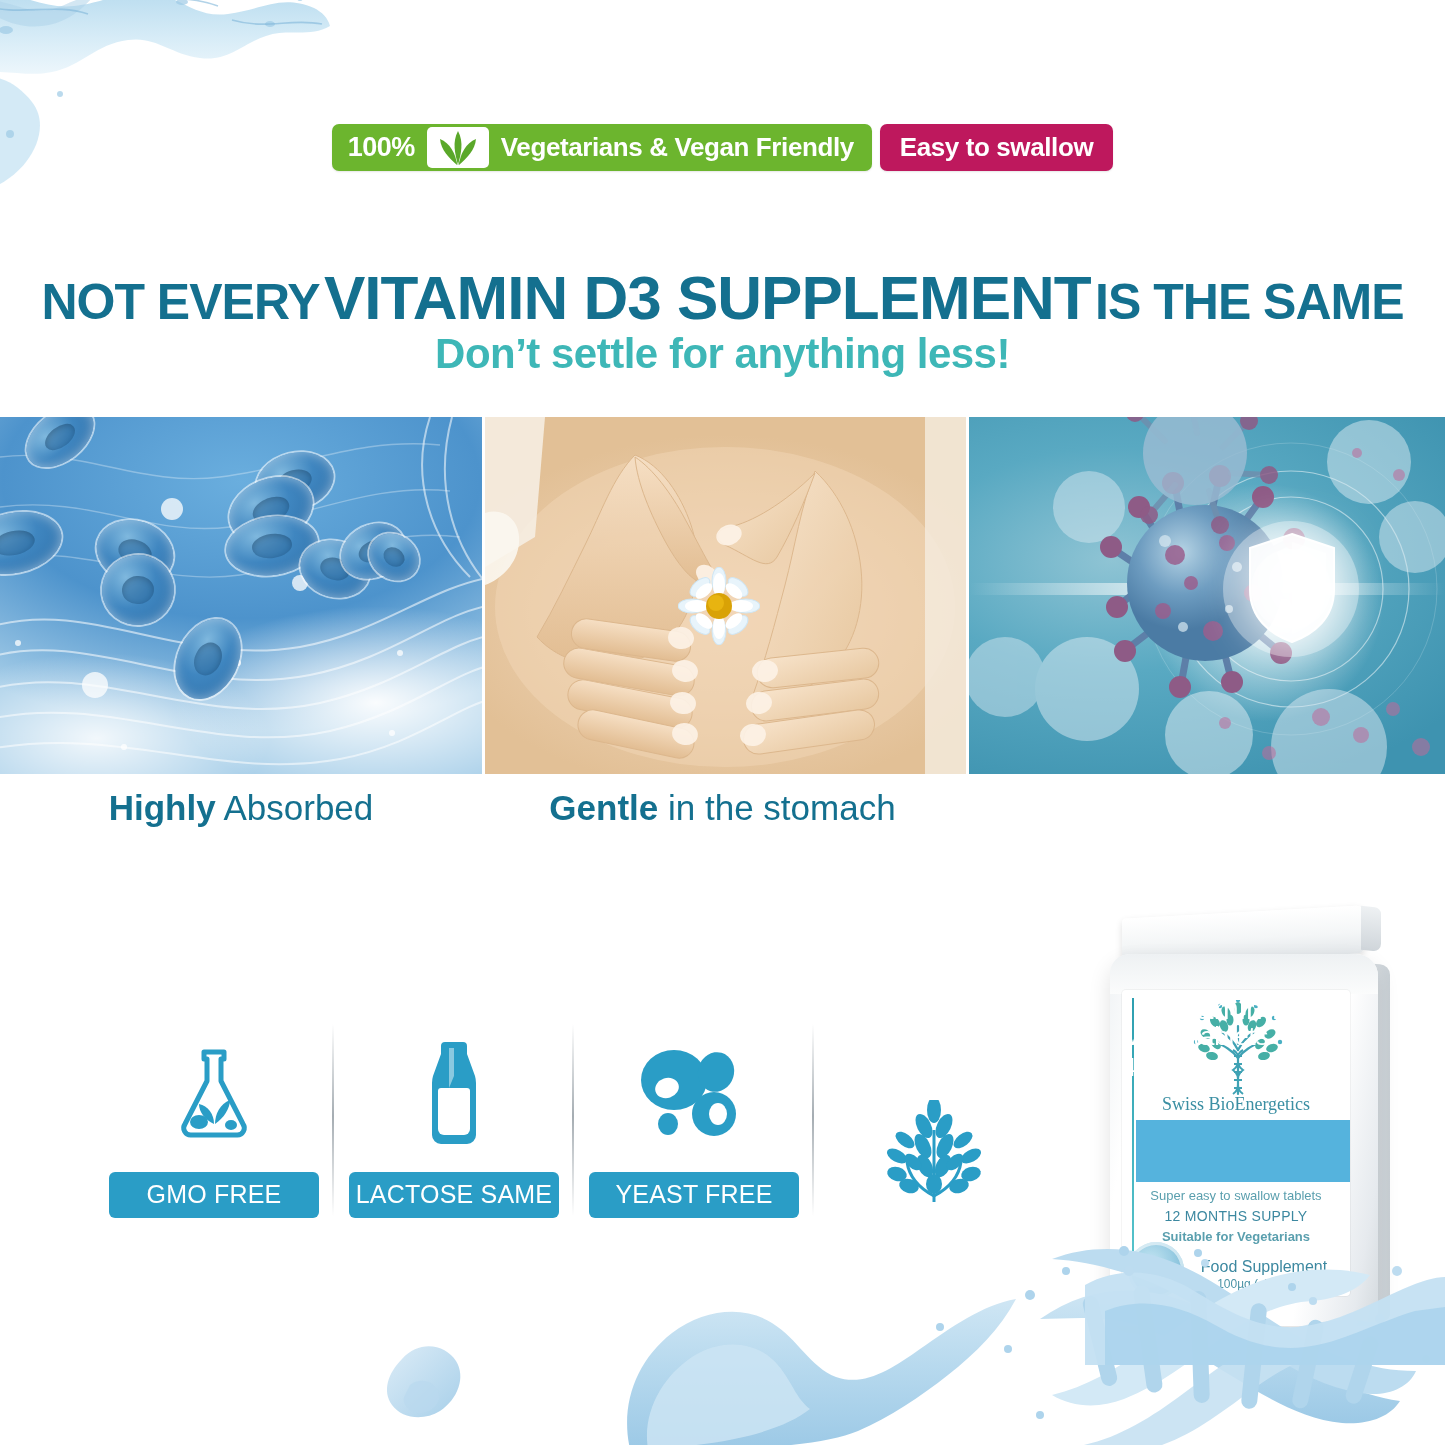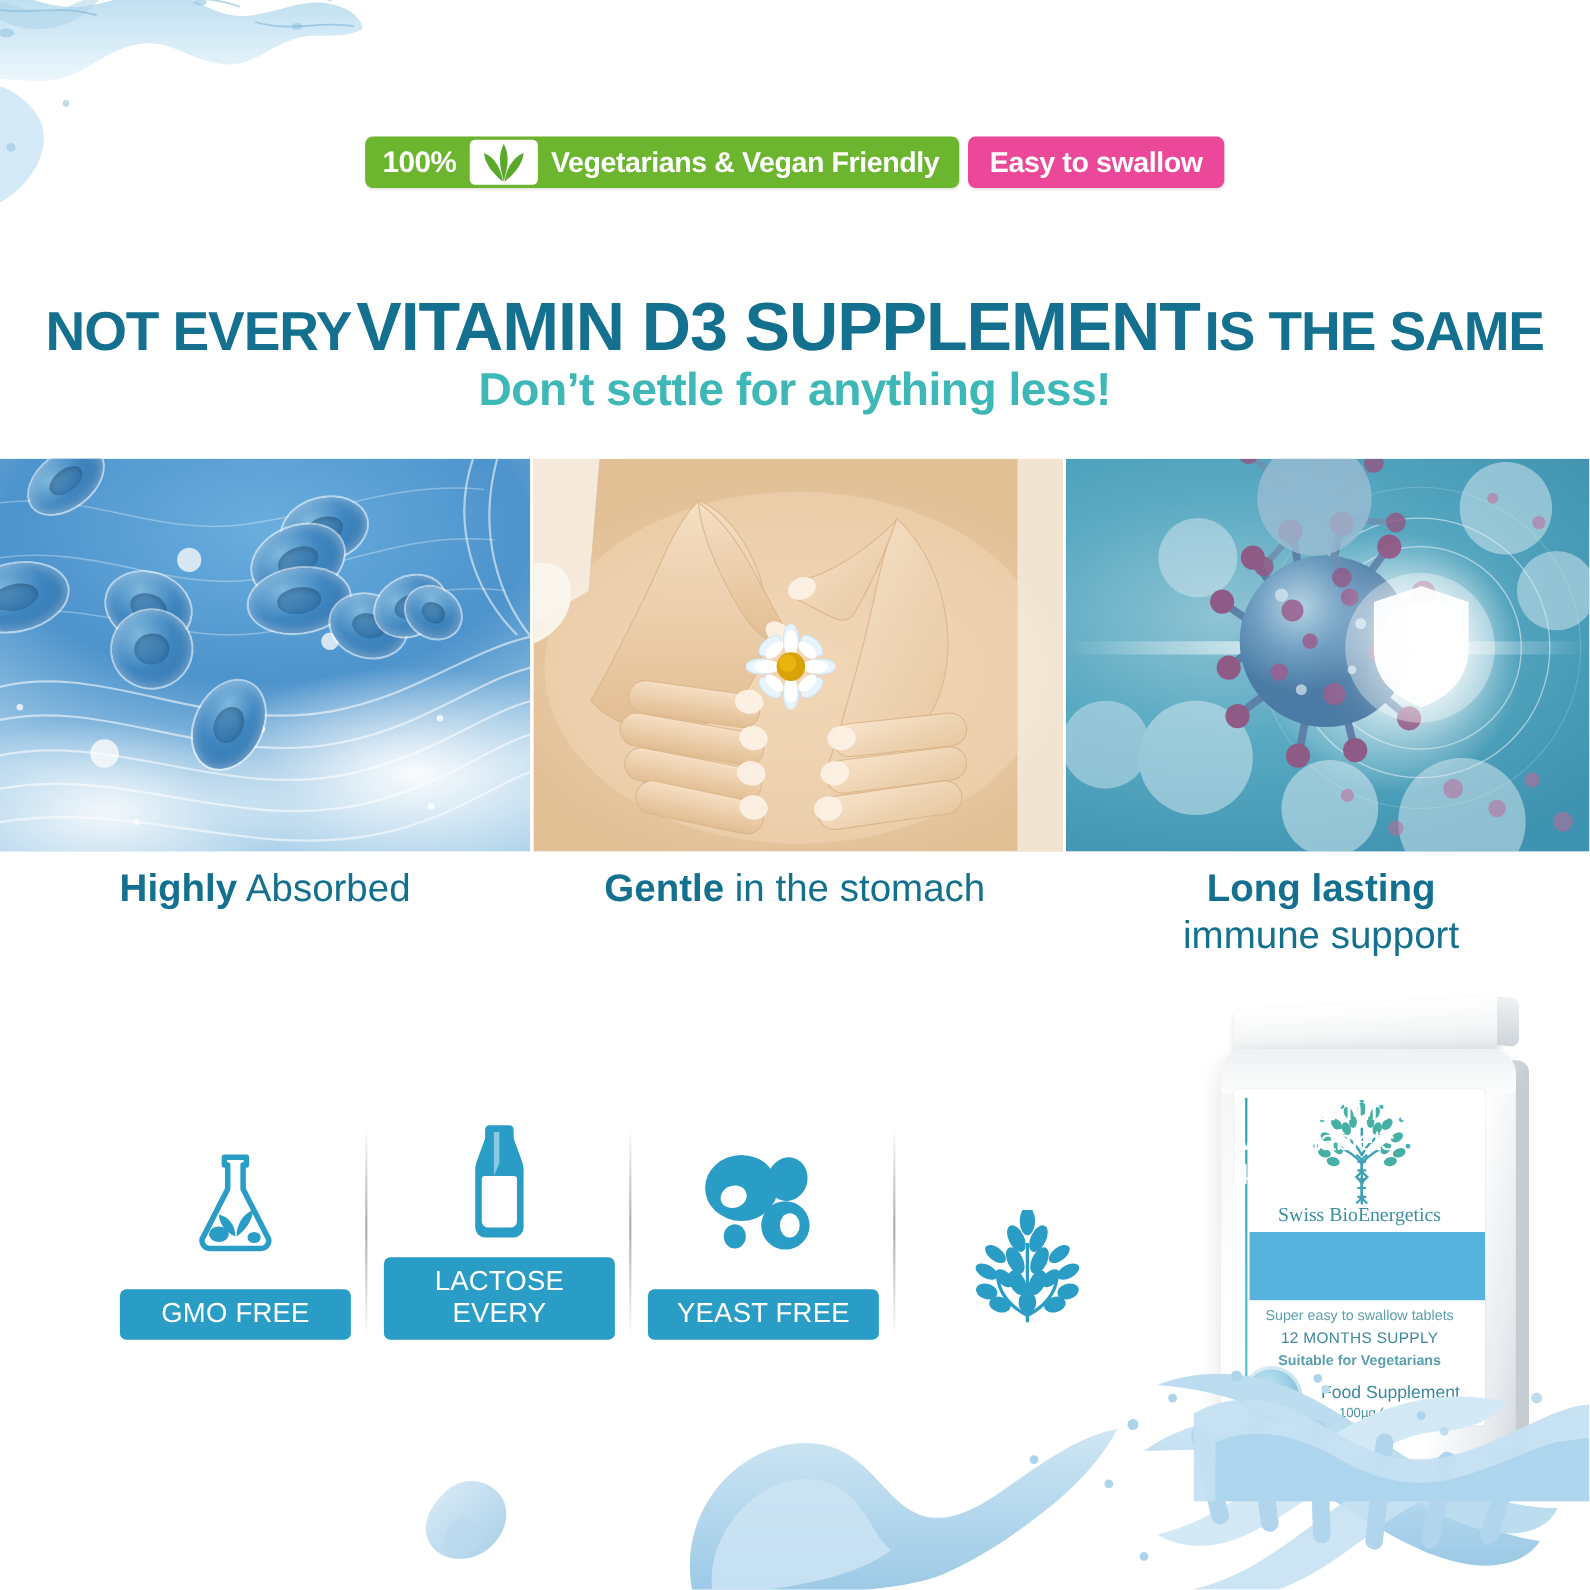--- a/index.html
+++ b/index.html
@@ -41,21 +41,21 @@
   }
   .leaf-chip{
     background:#fff; border-radius:5px; width:62px; height:41px;
     display:flex; align-items:center; justify-content:center; margin-right:12px;
   }
   .badge-green .veg{
     color:#fff; font-weight:700; font-size:26px; letter-spacing:-.4px;
     padding-right:14px;
   }
   .badge-blue{
-    background:#ec4899; border-radius:7px; height:47px;
+    background:#be185d; border-radius:7px; height:47px;
     display:flex; align-items:center; padding:0 20px;
     color:#fff; font-weight:700; font-size:26px; letter-spacing:-.4px;
     box-shadow:0 1px 2px rgba(0,0,0,.10);
   }
 
   
   .headline{
     position:absolute; left:0; right:0; top:262px; text-align:center;
     color:#14708f; white-space:nowrap;
   }
@@ -546,24 +546,20 @@
 
 <div class="captions">
   <div class="cap c1">
     <span class="b">Highly</span>
     <span class="n">Absorbed</span>
   </div>
   <div class="cap c2">
     <span class="b">Gentle</span>
     <span class="n">in the stomach</span>
   </div>
-  <div class="cap c3">
-    <span class="b">Long lasting</span><br>
-    <span class="n">immune support</span>
-  </div>
 </div>
 
 <div class="freefrom">
 
   <div class="ffcol">
     <div class="ff-icon">
       <svg width="78" height="96" viewBox="0 0 78 96">
         <g fill="none" stroke="#2a9dc6" stroke-width="5" stroke-linejoin="round">
           <path d="M29 6 h20 v7 h-3 v22 L68 78 a7 7 0 0 1 -6 11 H16 a7 7 0 0 1 -6 -11 L32 35 V13 h-3 Z"></path>
         </g>
@@ -583,21 +579,21 @@
     <div class="ff-icon">
       <svg width="62" height="108" viewBox="0 0 62 108">
         <g fill="#2a9dc6">
           <path d="M22 2 h18 a4 4 0 0 1 4 4 v8 l8 22 a26 26 0 0 1 1 7 v52 a9 9 0 0 1 -9 9 H18
                    a9 9 0 0 1 -9 -9 V43 a26 26 0 0 1 1 -7 l8 -22 V6 a4 4 0 0 1 4 -4 Z"></path>
         </g>
         <path d="M18 48 h26 a3 3 0 0 1 3 3 v38 a6 6 0 0 1 -6 6 H21 a6 6 0 0 1 -6 -6 V51 a3 3 0 0 1 3 -3 Z" fill="#ffffff"></path>
         <path d="M26 8 h5 v28 l-5 12 Z" fill="#ffffff" opacity=".45"></path>
       </svg>
     </div>
-    <div class="ff-pill">LACTOSE EVERY</div>
+    <div class="ff-pill">LACTOSE SAME</div>
     <div class="ffdiv"></div>
   </div>
 
   <div class="ffcol">
     <div class="ff-icon">
       <svg width="116" height="92" viewBox="0 0 116 92">
         <g fill="#2a9dc6">
           <ellipse cx="38" cy="32" rx="33" ry="30"></ellipse>
           <ellipse cx="80" cy="24" rx="18" ry="20" transform="rotate(16 80 24)"></ellipse>
           <ellipse cx="78" cy="66" rx="22" ry="22"></ellipse>

